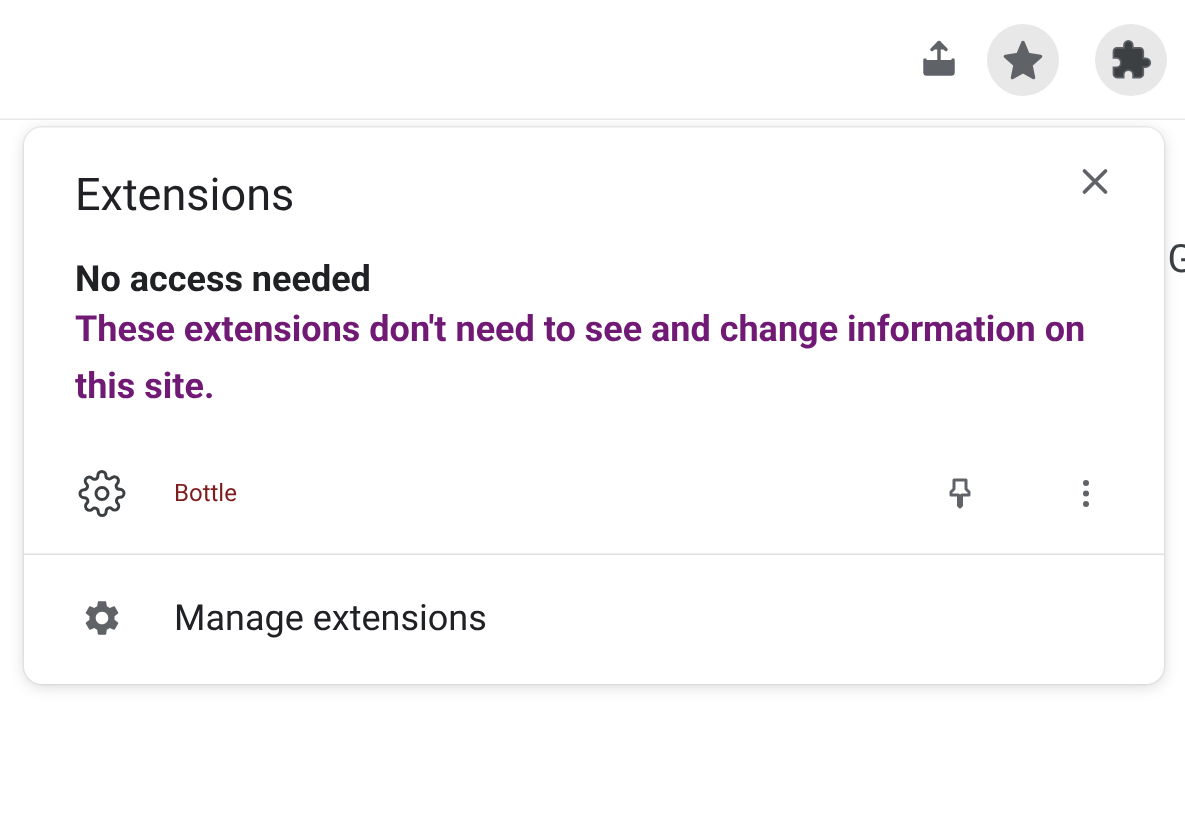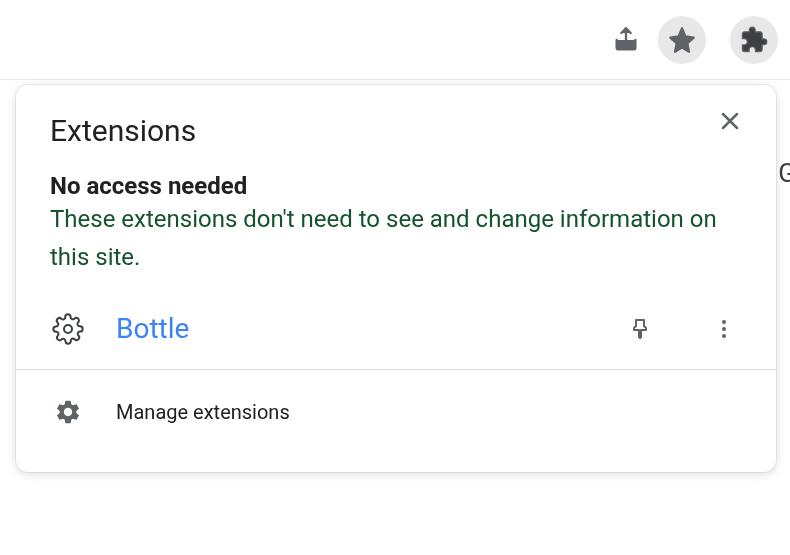--- a/index.html
+++ b/index.html
@@ -56,21 +56,21 @@
     }
     .popup {
       position: absolute;
       top: 85px;
       left: 16px;
       right: 14px;
       background: #ffffff;
       border-radius: 12px;
       box-shadow: 0 2px 10px rgba(0,0,0,0.15), 0 0 0 1px rgba(0,0,0,0.05);
       padding-top: 18px;
-      padding-bottom: 16px;
+      padding-bottom: 0;
     }
     .popup-header {
       display: flex;
       align-items: center;
       justify-content: space-between;
       padding: 10px 28px 0 34px;
     }
     .popup-title {
       font-size: 30px;
       font-weight: 400;
@@ -91,22 +91,22 @@
       padding: 24px 34px 20px 34px;
     }
     .section-title {
       font-size: 24px;
       font-weight: 700;
       color: #202124;
       margin-bottom: 0;
     }
     .section-desc {
       font-size: 24px;
-      font-weight: 400;
-      color: #14532d;
+      font-weight: 700;
+      color: #701a75;
       line-height: 1.6;
     }
     .ext-row {
       display: flex;
       align-items: center;
       padding: 14px 34px 22px 34px;
       gap: 30px;
     }
     .ext-gear {
       width: 36px;
@@ -117,22 +117,22 @@
     }
     .ext-gear svg {
       width: 32px;
       height: 32px;
       fill: none;
       stroke: #3c4043;
       stroke-width: 1.5;
     }
     .ext-name {
       flex: 1;
-      font-size: 28px;
-      color: #3b82f6;
+      font-size: 16px;
+      color: #7f1d1d;
     }
     .pin-btn {
       width: 36px;
       height: 36px;
       display: flex;
       align-items: center;
       justify-content: center;
       cursor: pointer;
     }
     .pin-btn svg {
@@ -171,21 +171,21 @@
       display: flex;
       align-items: center;
       justify-content: center;
     }
     .footer-gear svg {
       width: 28px;
       height: 28px;
       fill: #5f6368;
     }
     .footer-label {
-      font-size: 20px;
+      font-size: 24px;
       color: #202124;
     }
     .bg-letter {
       position: absolute;
       top: 158px;
       right: -6px;
       font-size: 26px;
       color: #3c4043;
       font-weight: 400;
     }

